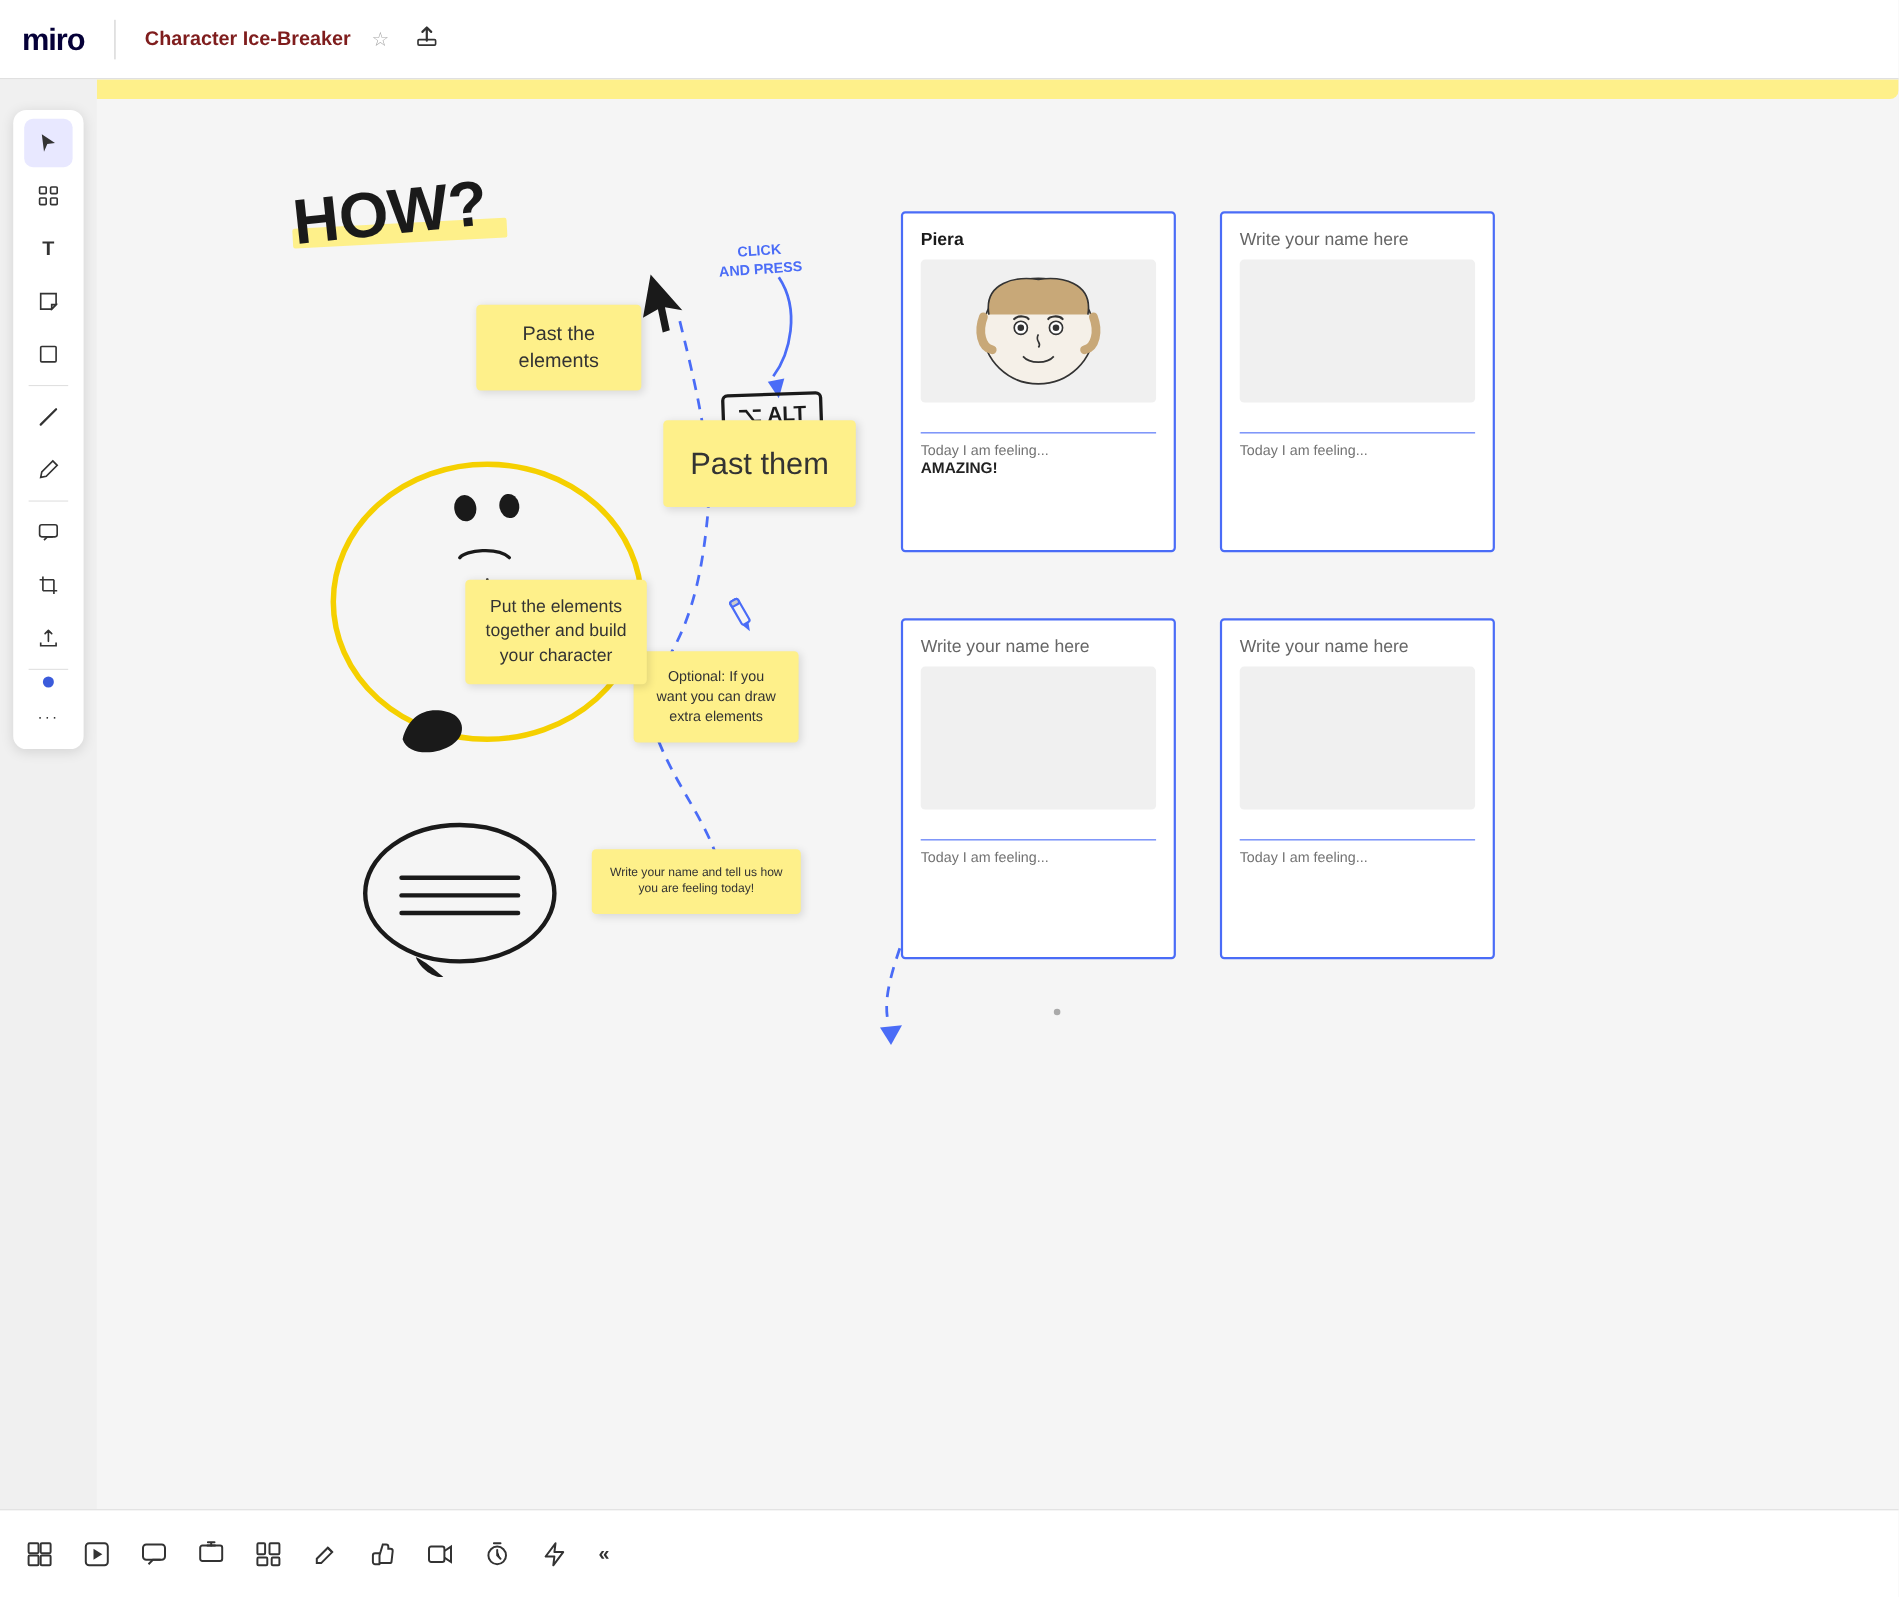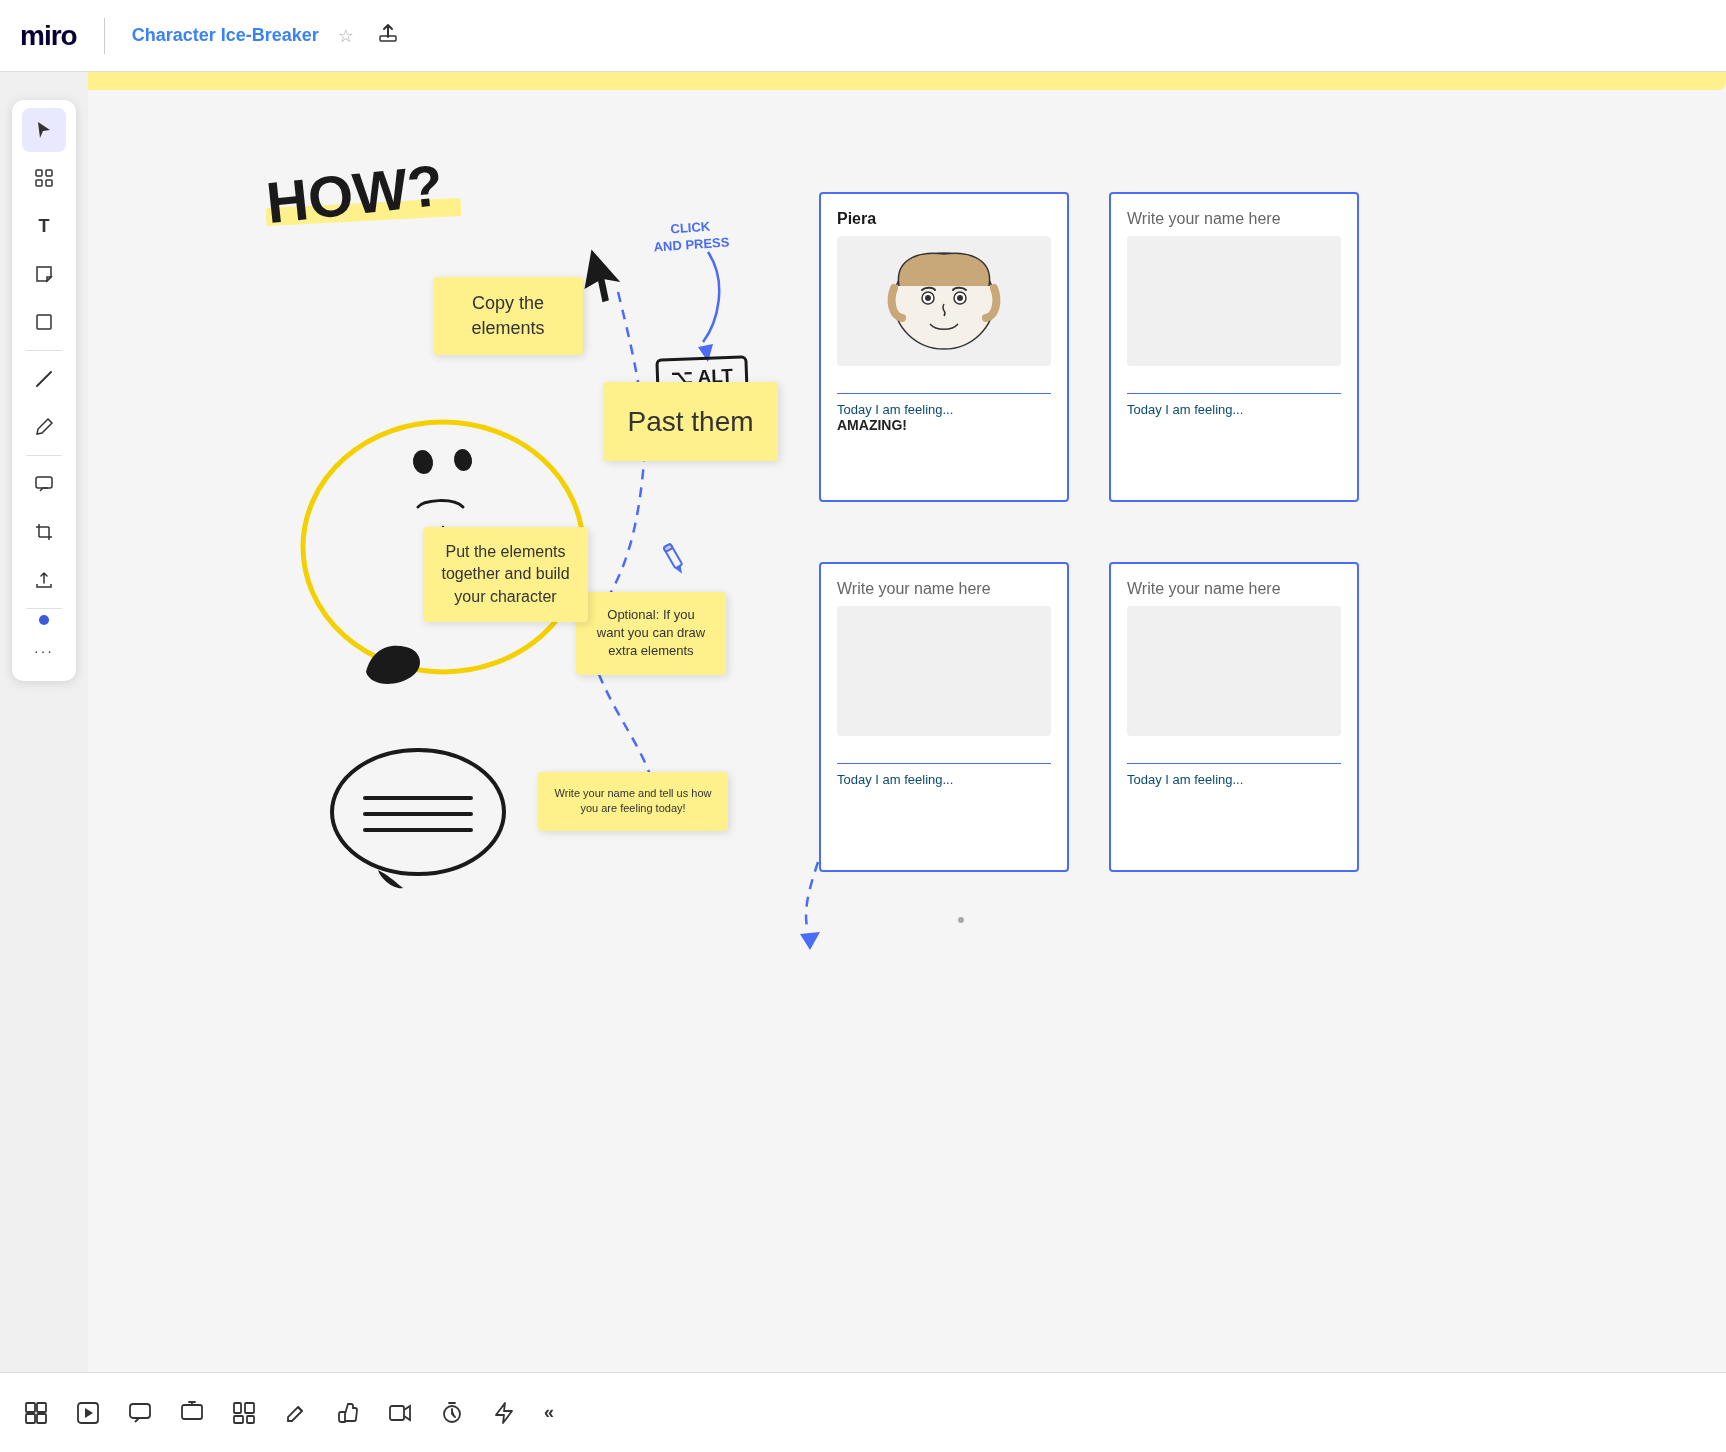--- a/index.html
+++ b/index.html
@@ -6,21 +6,21 @@
     body { font-family: -apple-system, BlinkMacSystemFont, 'Segoe UI', sans-serif; background: #f0f0f0; width: 1726px; height: 1452px; overflow: hidden; }
 
     
     #topbar {
       display: flex; align-items: center; height: 72px;
       background: #fff; border-bottom: 1px solid #ddd;
       padding: 0 20px; gap: 19px; position: relative; z-index: 10;
     }
     #logo { font-size: 28px; font-weight: 900; color: #050038; letter-spacing: -1px; }
     #divider-v { width: 1px; height: 36px; background: #ccc; margin: 0 8px; }
-    #board-title { font-size: 18px; font-weight: 600; color: #3b82f6; }
+    #board-title { font-size: 18px; font-weight: 600; color: #7f1d1d; }
     #star-icon { font-size: 18px; color: #aaa; cursor: pointer; }
     #share-icon { font-size: 18px; color: #333; cursor: pointer; margin-left: 4px; }
 
     
     #left-toolbar {
       position: absolute; left: 12px; top: 100px;
       background: #fff; border-radius: 12px;
       box-shadow: 0 2px 12px rgba(0,0,0,0.12);
       padding: 8px 6px; display: flex; flex-direction: column; gap: 4px;
       z-index: 10; width: 64px; align-items: center;
@@ -74,21 +74,21 @@
     .card-image-area {
       width: 100%; height: 130px;
       background: #f0f0f0; border-radius: 4px;
       display: flex; align-items: center; justify-content: center;
       margin-bottom: 12px; overflow: hidden;
     }
     .card-feeling-line {
       border-bottom: 1.5px solid #4a6cf7; margin-bottom: 8px; height: 16px;
     }
     .card-feeling-text {
-      font-size: 13px; color: #0c4a6e; margin-top: 6px;
+      font-size: 13px; color: #737373; margin-top: 6px;
     }
     .card-feeling-emphasis {
       font-weight: 800; font-size: 14px; color: #222;
     }
 
     
     #dashed-path-svg {
       position: absolute; left: 0; top: 0; width: 100%; height: 100%;
       pointer-events: none;
     }
@@ -234,21 +234,21 @@
 
       <path d="M 530 220 C 550 300, 560 350, 555 400 C 550 450, 540 500, 510 540 C 500 560, 500 580, 510 600 C 530 650, 560 680, 570 730" stroke="#4a6cf7" stroke-width="2.5" fill="none" stroke-dasharray="10,8"></path>
 
       <polygon points="560,735 575,755 585,733" fill="#4a6cf7"></polygon>
 
       <path d="M 730 790 C 720 820, 715 840, 720 860" stroke="#4a6cf7" stroke-width="2.5" fill="none" stroke-dasharray="10,8"></path>
       <polygon points="712,862 722,878 732,860" fill="#4a6cf7"></polygon>
     </svg>
 
     <div class="sticky-note" style="left:345px;top:205px;width:150px;font-size:18px;text-align:center;">
-      <span>Copy the
+      <span>Past the
 elements</span>
     </div>
 
     <div class="sticky-note" style="left:515px;top:310px;width:175px;font-size:28px;text-align:center;padding:20px;font-weight:400;">
       <span>Past them</span>
     </div>
 
     <svg id="yellow-circle-svg" width="320" height="310" viewBox="0 0 320 310">
       <ellipse cx="160" cy="155" rx="140" ry="125" fill="none" stroke="#f5d000" stroke-width="5" stroke-dasharray="0"></ellipse>
 

